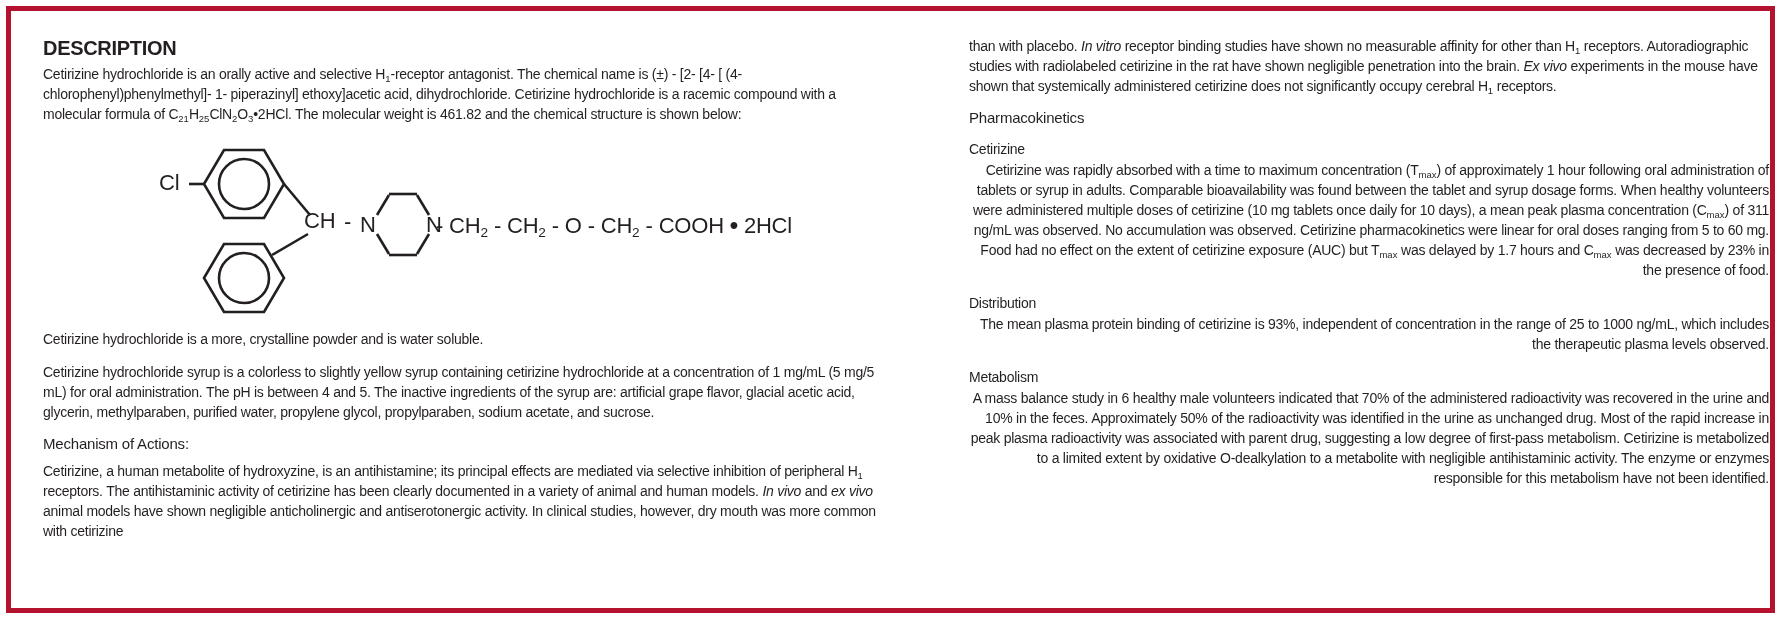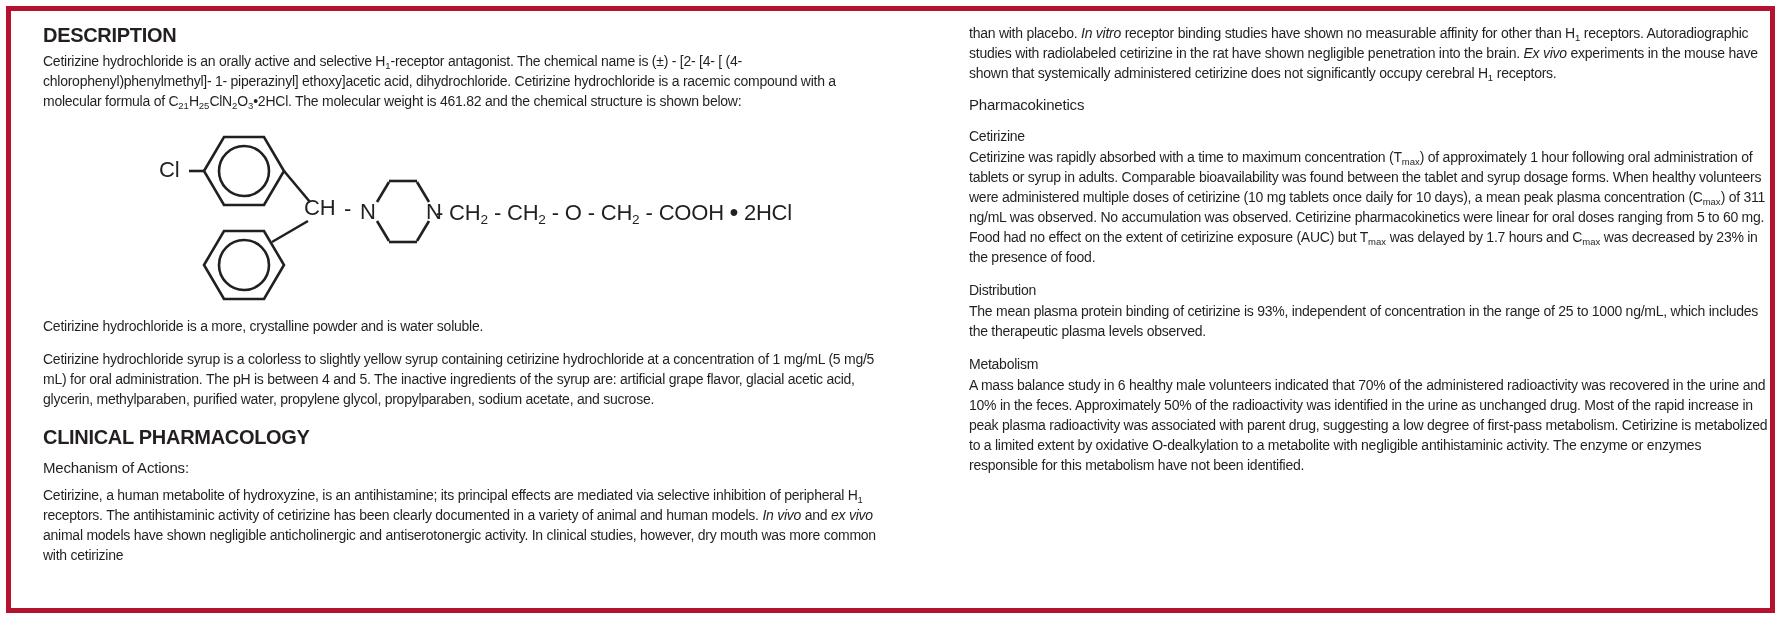--- a/index.html
+++ b/index.html
@@ -19,21 +19,21 @@
   .frame {
     position: absolute;
     inset: 6px;
     border: 5px solid #b51230;
     background: #ffffff;
     box-sizing: border-box;
   }
   .content {
     display: flex;
     gap: 74px;
-    padding: 12px 26px 0 32px;
+    padding: 25px 26px 0 32px;
     box-sizing: border-box;
   }
   .col-left  { width: 852px; flex: 0 0 auto; }
   .col-right { width: 800px; flex: 0 0 auto; }
 
   p.body {
     margin: 0 0 13px 0;
     font-size: 14px;
     line-height: 20px;
     letter-spacing: -0.25px;
@@ -62,21 +62,21 @@
     font-weight: 400;
     letter-spacing: -0.2px;
   }
   h3.plain {
     margin: 12px 0 1px 0;
     font-size: 14px;
     line-height: 20px;
     font-weight: 400;
     letter-spacing: -0.25px;
   }
-  .sect-body { margin-bottom: 4px; }
+  .sect-body { margin-bottom: 4px; text-align: right; }
 
   
   .structure {
     position: relative;
     width: 710px;
     height: 180px;
     margin: 8px 0 12px 96px;
   }
   .structure svg {
     position: absolute;
@@ -132,21 +132,20 @@
           <span class="chem-label" style="left:165px; top:72px;">CH</span>
           <span class="chem-label" style="left:205px; top:73px;">-</span>
           <span class="chem-label" style="left:221px; top:76px;">N</span>
           <span class="chem-label" style="left:287px; top:76px;">N</span>
           <span class="chem-label" style="left:297px; top:76px;">- CH<sub>2</sub> - CH<sub>2</sub> - O - CH<sub>2</sub> - COOH <span class="dot">•</span> 2HCl</span>
         </div>
 
         <p class="body">Cetirizine hydrochloride is a more, crystalline powder and is water soluble.</p>
         <p class="body">Cetirizine hydrochloride syrup is a colorless to slightly yellow syrup containing cetirizine hydrochloride at a concentration of 1 mg/mL (5 mg/5 mL) for oral administration. The pH is between 4 and 5. The inactive ingredients of the syrup are: artificial grape flavor, glacial acetic acid, glycerin, methylparaben, purified water, propylene glycol, propylparaben, sodium acetate, and sucrose.</p>
 
-        <h1 class="major clinical">CLINICAL PHARMACOLOGY</h1>
         <h2 class="minor">Mechanism of Actions:</h2>
         <p class="body">Cetirizine, a human metabolite of hydroxyzine, is an antihistamine; its principal effects are mediated via selective inhibition of peripheral H<sub>1</sub> receptors. The antihistaminic activity of cetirizine has been clearly documented in a variety of animal and human models. <i>In vivo</i> and <i>ex vivo</i> animal models have shown negligible anticholinergic and antiserotonergic activity. In clinical studies, however, dry mouth was more common with cetirizine</p>
       </div>
 
       <div class="col-right">
         <p class="body">than with placebo. <i>In vitro</i> receptor binding studies have shown no measurable affinity for other than H<sub>1</sub> receptors. Autoradiographic studies with radiolabeled cetirizine in the rat have shown negligible penetration into the brain. <i>Ex vivo</i> experiments in the mouse have shown that systemically administered cetirizine does not significantly occupy cerebral H<sub>1</sub> receptors.</p>
 
         <h2 class="minor">Pharmacokinetics</h2>
 
         <h3 class="plain">Cetirizine</h3>

